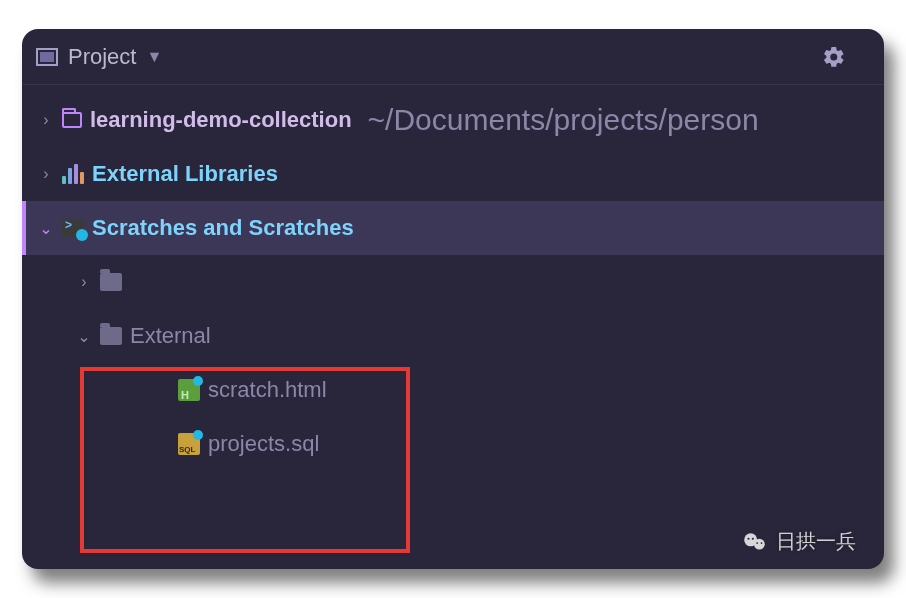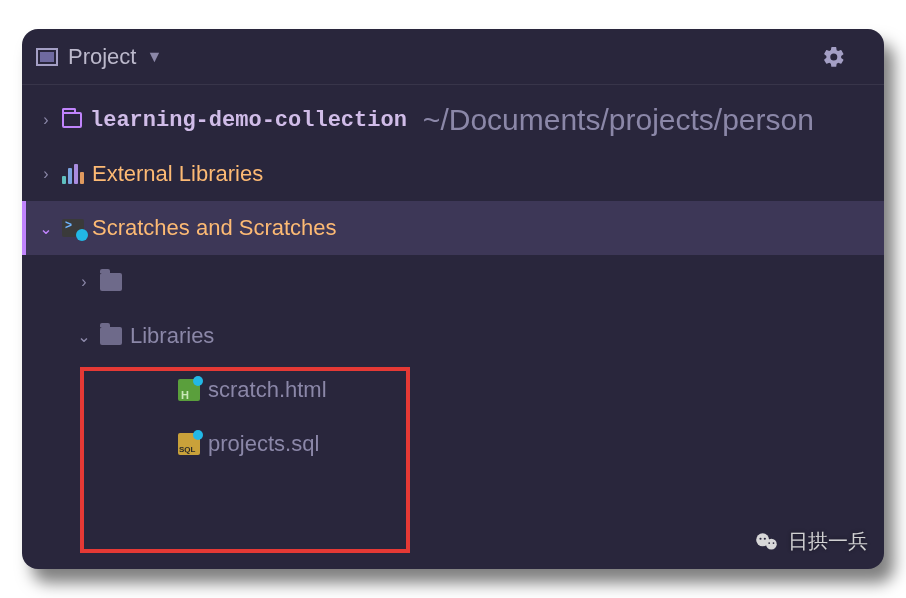--- a/index.html
+++ b/index.html
@@ -125,37 +125,37 @@
     }
     .file-icon-sql::before {
       content: "SQL"; position: absolute; color: #2a2a2a; font-size: 8px; font-weight: bold;
       left: 1px; bottom: 1px;
     }
     .file-icon-sql::after {
       content: ""; position: absolute; right: -3px; top: -3px;
       width: 10px; height: 10px; background: #22b8e6; border-radius: 50%;
     }
 
-    .name-bold { color: #d0bce8; font-weight: 700; font-family: Liberation Mono, monospace; }
-    .name-normal { color: #fdba74; font-weight: 400; }
+    .name-bold { color: #d0bce8; font-weight: 700; }
+    .name-normal { color: #7dd3fc; font-weight: 700; }
     .name-dim { color: #8b87a8; font-weight: 500; }
     .path-dim { color: #8b87a8; font-weight: 400; margin-left: 8px; font-size: 30px; }
 
     .indent-1 { padding-left: 54px; }
     .indent-3 { padding-left: 132px; }
 
     .highlight-box {
       position: absolute;
       border: 4px solid #e53935;
       pointer-events: none;
     }
 
     .watermark {
       position: absolute;
-      right: 16px;
+      right: 28px;
       bottom: 14px;
       color: #e0e0e0;
       font-size: 20px;
       display: flex;
       align-items: center;
       gap: 8px;
       opacity: 0.92;
       text-shadow: 0 0 4px rgba(0,0,0,0.5);
     }
     .watermark .wechat {
@@ -220,21 +220,21 @@
     </div>
 
     <div class="tree-row indent-1">
       <span class="chevron">›</span>
       <span class="dir-icon"></span>
     </div>
 
     <div class="tree-row indent-1">
       <span class="chevron">⌄</span>
       <span class="dir-icon"></span>
-      <span class="name-dim">Libraries</span>
+      <span class="name-dim">External</span>
     </div>
 
     <div class="tree-row indent-3">
       <span class="chevron empty">·</span>
       <span class="file-icon-html"></span>
       <span class="name-dim">scratch.html</span>
     </div>
 
     <div class="tree-row indent-3">
       <span class="chevron empty">·</span>

